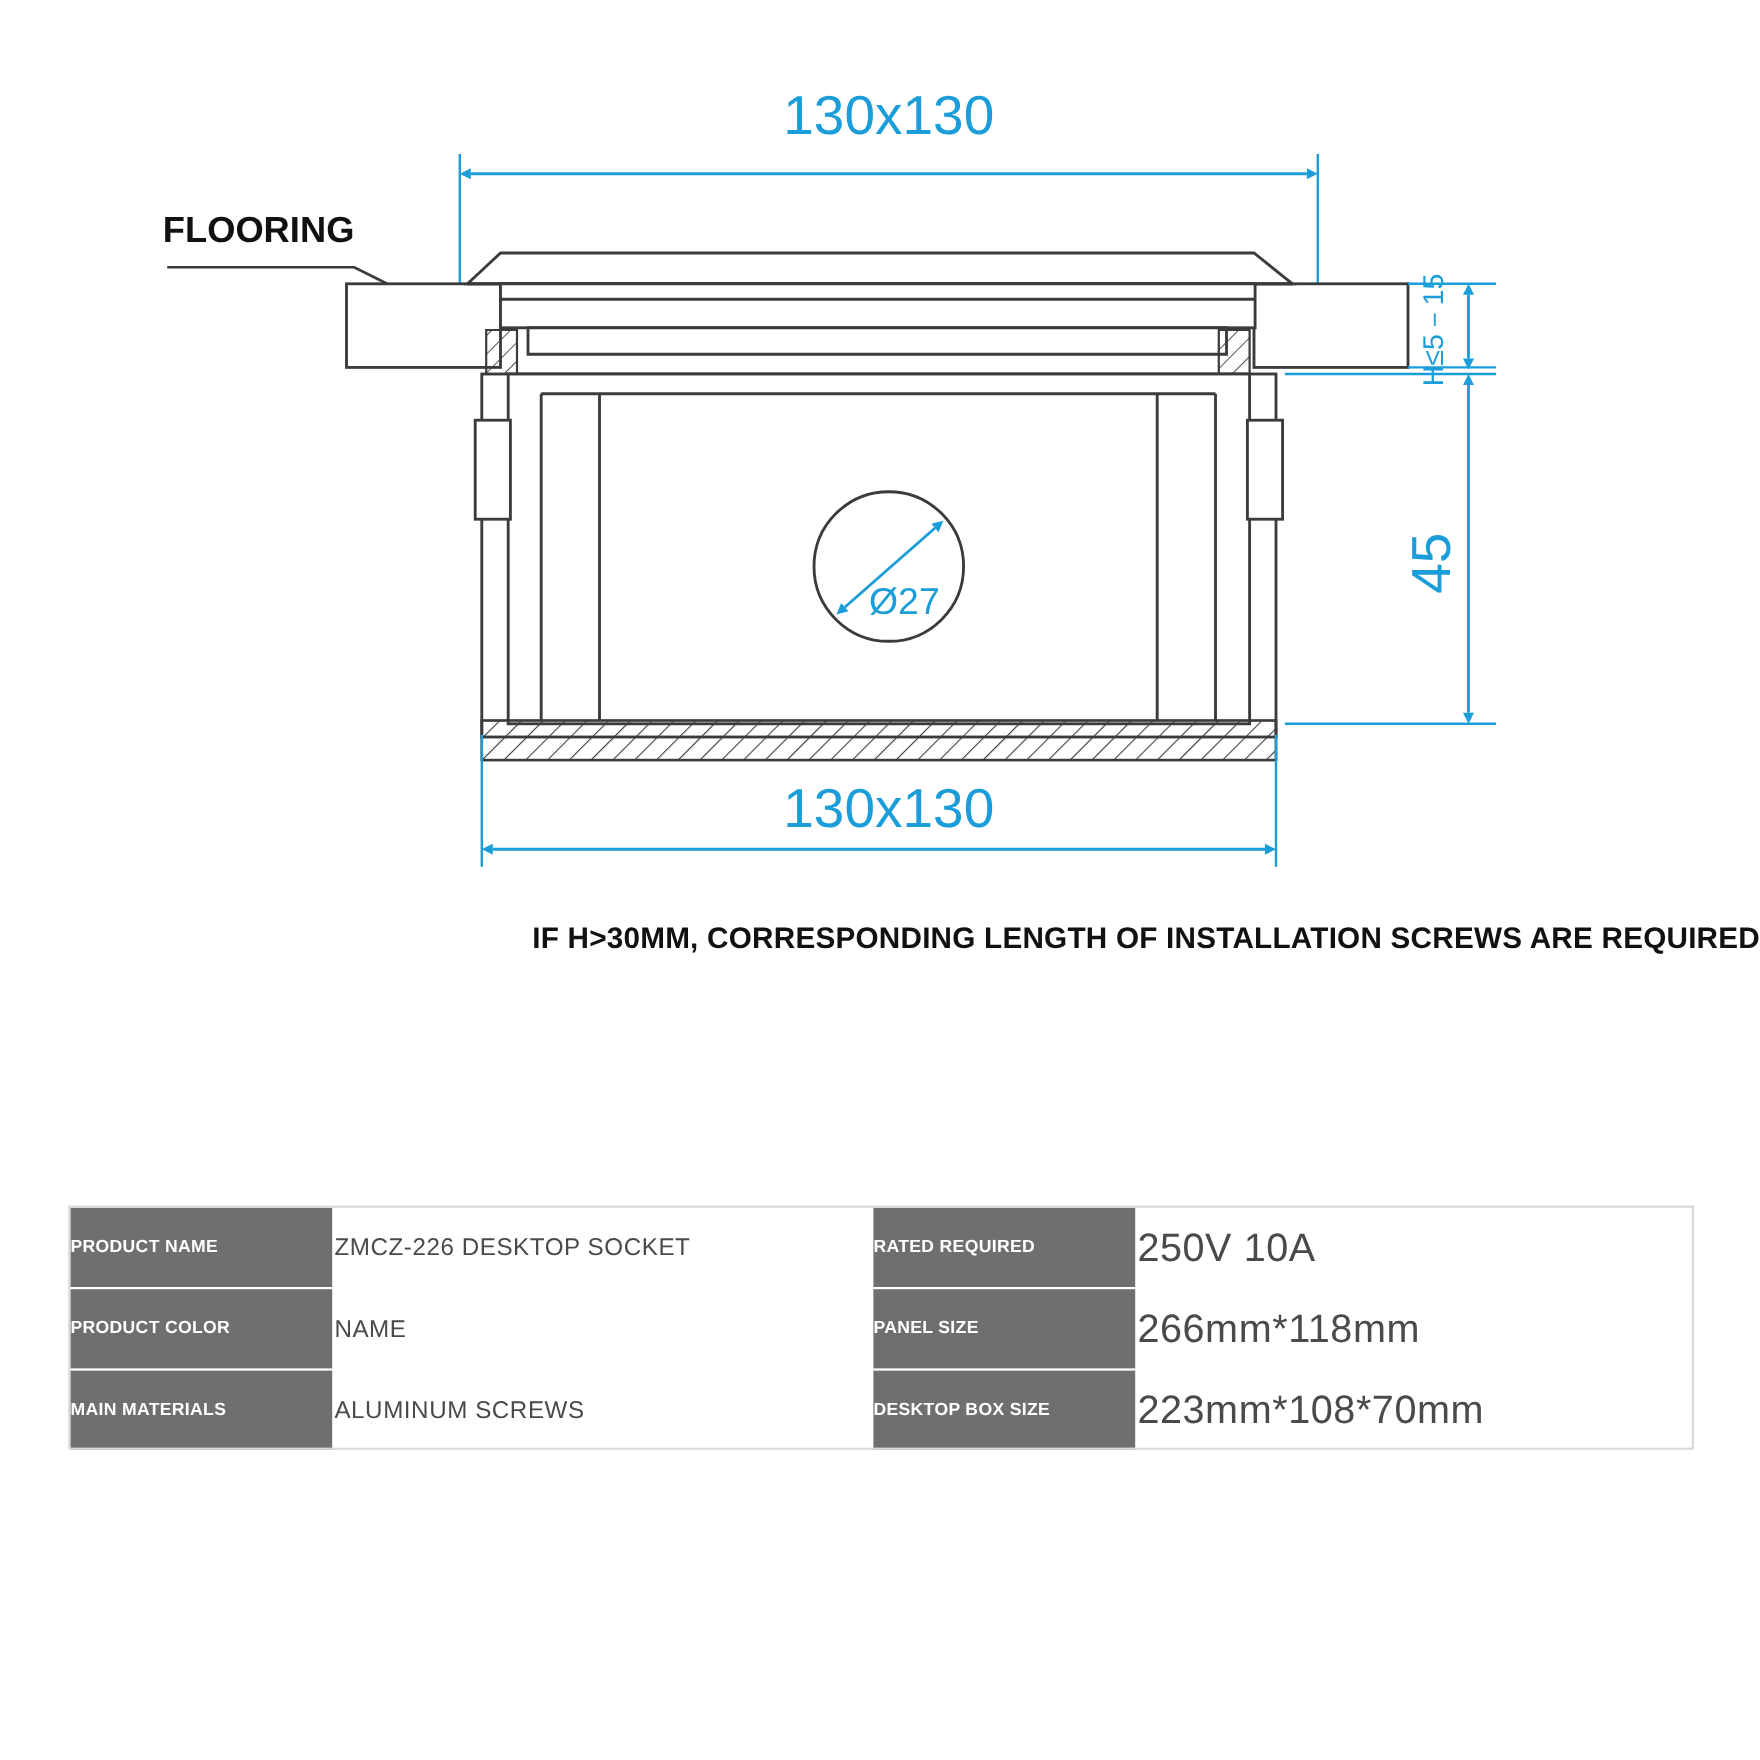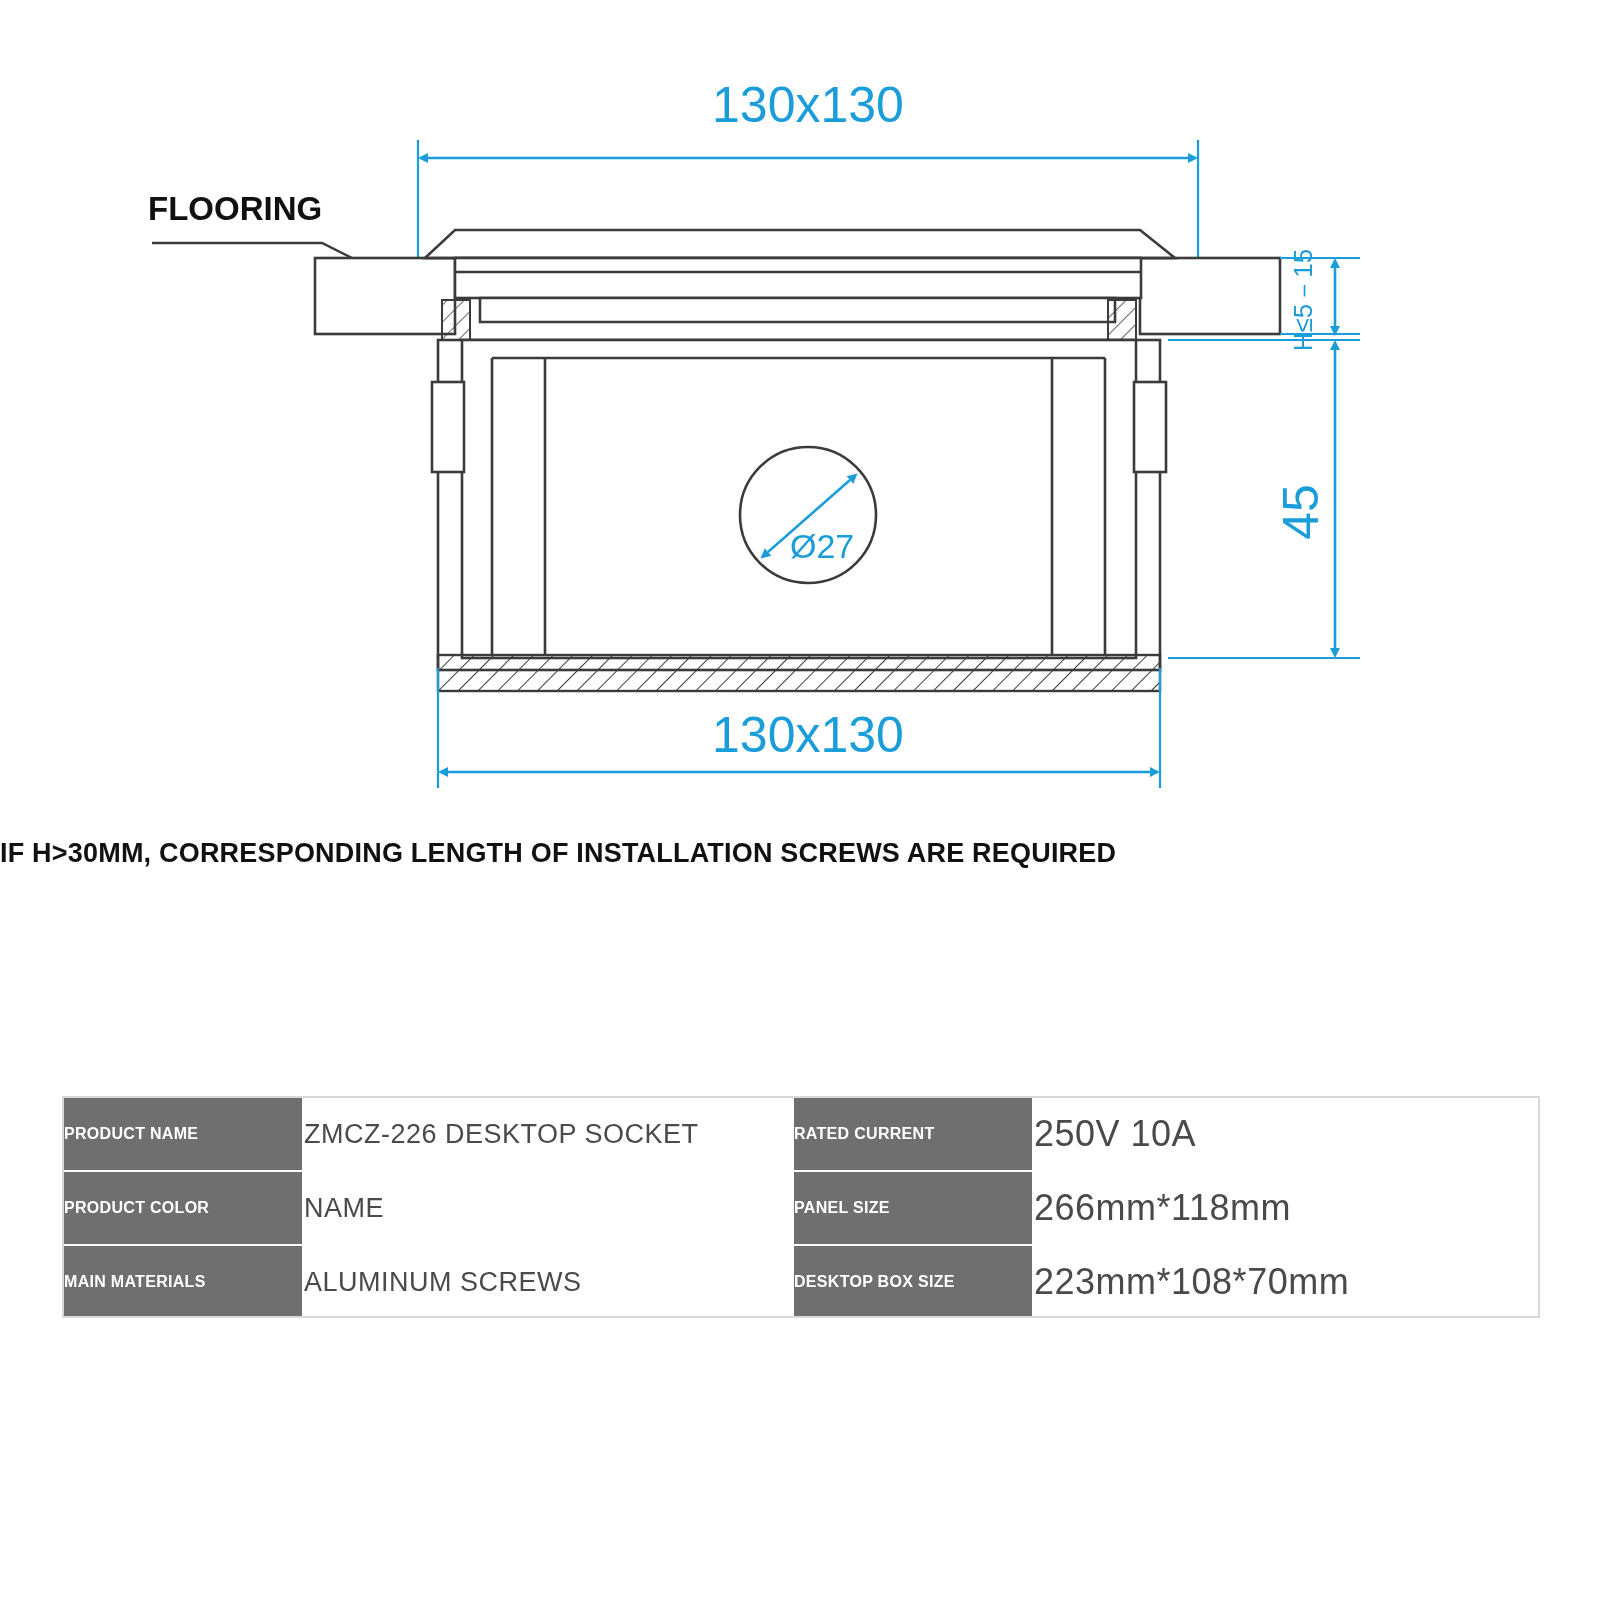--- a/index.html
+++ b/index.html
@@ -30,21 +30,21 @@
   }
   .drawing-svg {
     display: block;
   }
   
   .caption {
     position: absolute;
     left: 0;
     top: 838px;
     width: 1600px;
-    text-align: left;
+    text-align: right;
     font-size: 27px;
     font-weight: bold;
     color: #111111;
     letter-spacing: 0.2px;
   }
   
   .spec-table-wrap {
     position: absolute;
     left: 62px;
     top: 1096px;
@@ -69,21 +69,21 @@
     padding-left: 14px;
     letter-spacing: 0.3px;
     white-space: nowrap;
   }
   td.value {
     background: #ffffff;
     color: #4a4a4a;
     padding-left: 18px;
   }
   .v-small {
-    font-size: 27px;
+    font-size: 22px;
     color: #555555;
     letter-spacing: 0.5px;
   }
   .v-big {
     font-size: 36px;
     color: #6b6b6b;
     letter-spacing: 0.5px;
   }
   .col-l1 { width: 240px; }
   .col-v1 { width: 490px; }
@@ -207,21 +207,21 @@
       <colgroup>
         <col class="col-l1">
           <col class="col-v1">
           <col class="col-l2">
           <col class="col-v2">
       </colgroup>
       <tbody>
         <tr>
           <td class="label">PRODUCT NAME</td>
           <td class="value v-small">ZMCZ-226 DESKTOP SOCKET</td>
-          <td class="label">RATED CURRENT</td>
+          <td class="label">RATED REQUIRED</td>
           <td class="value v-big">250V 10A</td>
         </tr>
         <tr>
           <td class="label">PRODUCT COLOR</td>
           <td class="value v-small">NAME</td>
           <td class="label">PANEL SIZE</td>
           <td class="value v-big">266mm*118mm</td>
         </tr>
         <tr>
           <td class="label">MAIN MATERIALS</td>

